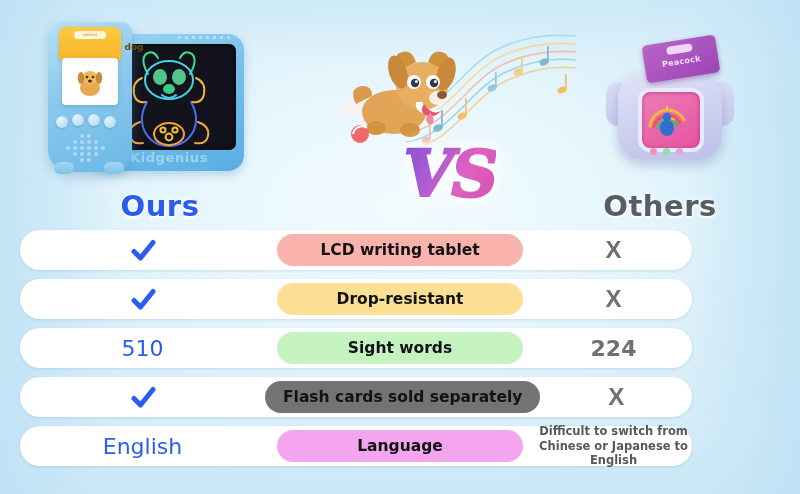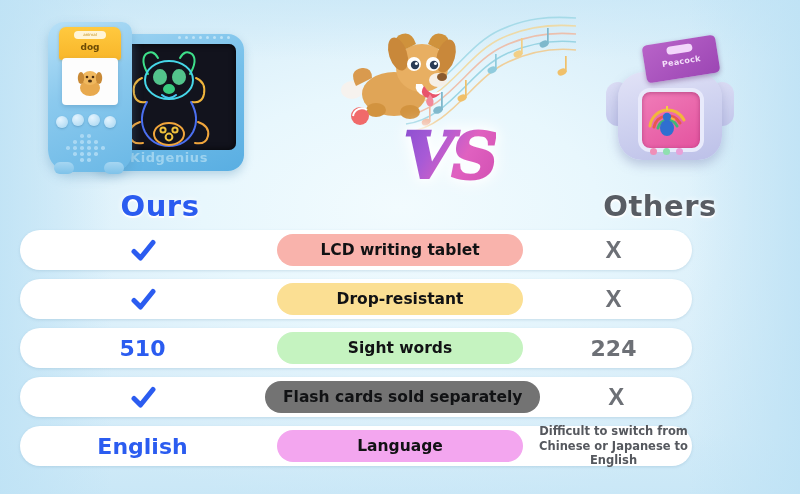--- a/index.html
+++ b/index.html
@@ -59,21 +59,21 @@
     border-radius:7px 7px 3px 3px;
     box-shadow:0 1px 3px rgba(150,110,10,.35);
   }
   .card-pill{
     position:absolute;left:50%;top:4px;transform:translateX(-50%);
     width:32px;height:8px;border-radius:5px;background:#fff5d8;
   }
   .card-pill span{display:block;font-size:4px;color:#c08a14;text-align:center;line-height:8px;}
   .card-word{
     position:absolute;left:0;top:15px;width:100%;text-align:center;
-    font-size:9px;font-weight:bold;color:#6c4b05;
+    font-size:9px;font-weight:bold;color:#6c4b05;padding-left:44px;
   }
   .card-white{
     position:absolute;left:14px;top:36px;width:56px;height:47px;
     background:#fdfdfd;border-radius:4px;
     box-shadow:0 2px 4px rgba(70,120,160,.3);
   }
   .puppy-thumb{
     position:absolute;left:50%;top:50%;transform:translate(-50%,-50%);
     width:34px;height:30px;
   }
@@ -84,21 +84,21 @@
     box-shadow:0 1px 2px rgba(60,110,150,.35);
   }
   .speaker{position:absolute;left:18px;top:112px;width:46px;height:26px;}
   .speaker i{position:absolute;width:3.6px;height:3.6px;border-radius:50%;background:#a9d8f3;}
   .foot{
     position:absolute;bottom:-2px;width:20px;height:12px;border-radius:6px;
     background:linear-gradient(180deg,#a6d6f2,#7ec2e9);
   }
 
   
-  .center-art{position:absolute;left:322px;top:14px;width:256px;height:172px;text-decoration:underline;}
+  .center-art{position:absolute;left:322px;top:32px;width:256px;height:172px;text-decoration:underline;}
   .vs-wrap{
     position:absolute;left:50%;bottom:-2px;transform:translateX(-50%);
     font-family:"DejaVu Serif", serif;font-size:64px;font-weight:bold;
     font-style:italic;letter-spacing:-2px;line-height:1;
     background:linear-gradient(120deg,#8b4fd0 0%,#a75ad6 30%,#e061c0 62%,#d14fb2 100%);
     -webkit-background-clip:text;background-clip:text;color:transparent;
     -webkit-text-stroke:3px rgba(255,255,255,.0);
     filter:drop-shadow(0 0 5px #ffffff) drop-shadow(0 0 9px #ffffff);
   }
 
@@ -152,21 +152,21 @@
   
   .rows{position:absolute;left:0;top:230px;width:712px;}
   .row{
     position:relative;margin:0 20px 9px 20px;height:40px;
     background:#ffffff;border-radius:20px;
     box-shadow:0 1px 3px rgba(120,160,190,.28);
     display:flex;align-items:center;
   }
   .cell-ours{
     width:245px;text-align:center;color:#2b5cf0;
-    font-size:22px;font-weight:bold;flex:0 0 245px;
+    font-size:22px;font-weight:normal;flex:0 0 245px;
   }
   .cell-feature{flex:0 0 270px;display:flex;justify-content:center;}
   .pill{
     height:32px;line-height:32px;border-radius:16px;padding:0 18px;
     font-size:15.5px;font-weight:bold;color:#111214;
     white-space:nowrap;text-align:center;min-width:210px;
   }
   .cell-others{
     flex:1 1 auto;text-align:center;color:#6d7076;
     font-size:22px;font-weight:bold;

